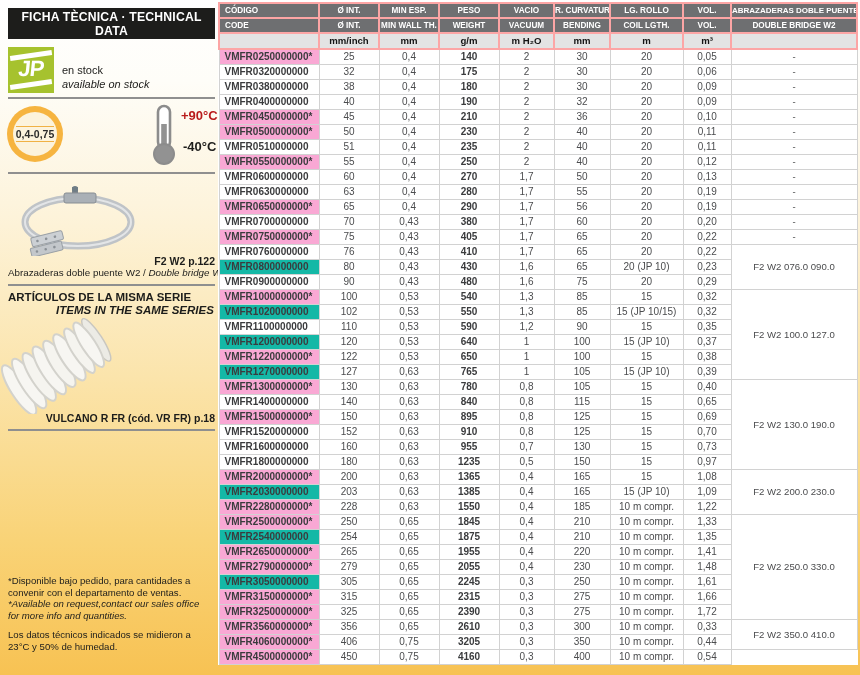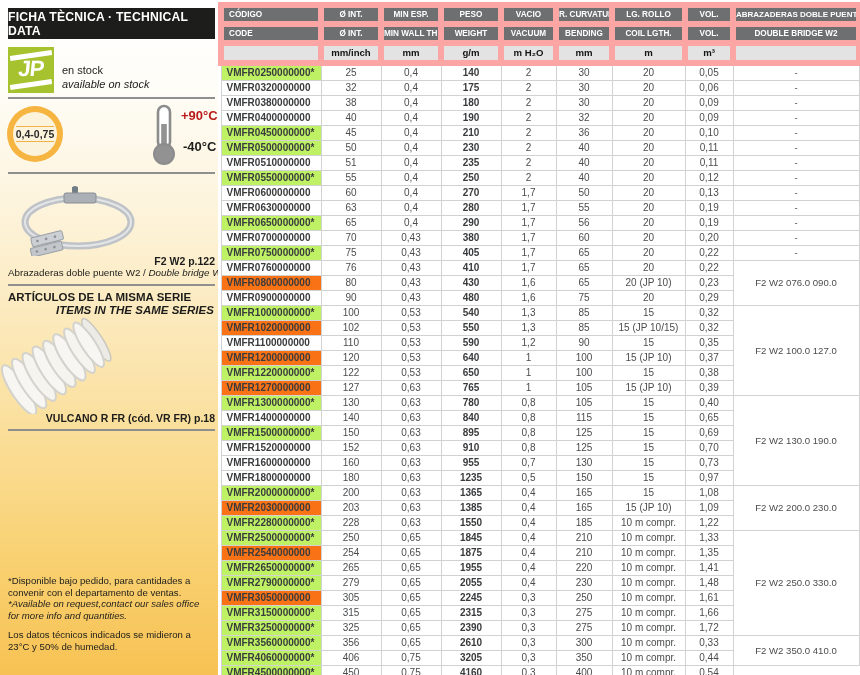--- a/index.html
+++ b/index.html
@@ -4,21 +4,21 @@
 <style>
   html,body{margin:0;padding:0;}
   body{
     width:860px;height:675px;overflow:hidden;position:relative;
     font-family:"Liberation Sans",sans-serif;
     background:linear-gradient(180deg,#ffffff 0%,#fefdf8 12%,#fdf3da 32%,#fbe4ab 56%,#f9d377 80%,#f7c253 100%);
   }
   
   .sidebar{position:absolute;left:0;top:0;width:218px;height:675px;}
   .ficha-bar{position:absolute;left:8px;top:8px;width:207px;height:31px;background:#1d1d1b;color:#fff;
-    display:flex;align-items:center;justify-content:center;font-weight:bold;font-size:12.2px;letter-spacing:.2px;}
+    display:flex;align-items:center;justify-content:center;font-weight:bold;font-size:12.2px;letter-spacing:.2px;text-align:center;}
   .jp-logo{position:absolute;left:8px;top:47px;width:46px;height:46px;background:#a6c22e;overflow:hidden;}
   .jp-logo .bar{position:absolute;left:2px;width:42px;height:5px;background:#fff;transform:rotate(-8deg);}
   .jp-logo .bar.top{top:6px;}
   .jp-logo .bar.bot{bottom:6px;}
   .jp-logo .jp-txt{position:absolute;left:0;top:9px;width:46px;text-align:center;color:#fff;
     font-weight:bold;font-size:22px;transform:skewX(-6deg);letter-spacing:-1px;}
   .stock{position:absolute;left:62px;top:64px;font-size:11px;color:#1d1d1b;line-height:1.25;}
   .stock .en{font-style:italic;}
   .hr{position:absolute;left:8px;width:207px;border-top:2px solid #8f8f8f;}
   .badge{position:absolute;left:7px;top:106px;width:56px;height:56px;border-radius:50%;background:#f6b440;
@@ -34,29 +34,29 @@
   .clamp-label .en{font-style:italic;}
   .series-title{position:absolute;left:8px;top:291px;font-size:11.5px;font-weight:bold;color:#1d1d1b;line-height:1.15;}
   .series-title .en{font-style:italic;margin-left:48px;}
   .hose{position:absolute;left:0px;top:318px;}
   .series-item{position:absolute;left:8px;top:412px;width:207px;text-align:right;font-size:10.5px;font-weight:bold;color:#1d1d1b;}
   .notes{position:absolute;left:8px;top:575px;width:202px;font-size:9.6px;color:#1d1d1b;line-height:1.22;}
   .notes .it{font-style:italic;}
   .notes .blk{margin-bottom:7px;}
   
   table.sheet{position:absolute;left:218px;top:2px;width:638px;border-collapse:collapse;table-layout:fixed;background:#fff;}
-  table.sheet th{background:#6e6f71;color:#fff;font-weight:bold;font-size:8.2px;border:6px solid #fca5a5;
+  table.sheet th{background:#6e6f71;color:#fff;font-weight:bold;font-size:8.2px;border:2px solid #fca5a5;
     height:13px;line-height:13px;text-align:center;white-space:nowrap;overflow:hidden;padding:0;}
   table.sheet th.left{text-align:left;padding-left:5px;}
   table.sheet tr.units th{background:#e3e3e3;color:#141414;font-size:9.6px;height:14px;line-height:14px;}
   table.sheet td{border:1px solid #d2d2d2;height:14px;line-height:14px;font-size:10px;color:#4b4c4e;
     text-align:center;padding:0;white-space:nowrap;overflow:hidden;}
   table.sheet td.code{text-align:left;padding-left:5px;font-weight:bold;color:#3a3b3d;}
-  table.sheet td.hl-o{background:#bef264;}
-  table.sheet td.hl-g{background:#f97316;}
+  table.sheet td.hl-o{background:#f9a8d4;}
+  table.sheet td.hl-g{background:#14b8a6;}
   table.sheet td.c2{font-weight:bold;color:#3a3b3d;}
   table.sheet td.w2{font-size:9.6px;}
 </style>
 </head>
 <body>
 
 <div class="sidebar">
   <div class="ficha-bar">
     <span>FICHA TÈCNICA · TECHNICAL DATA</span>
   </div>

